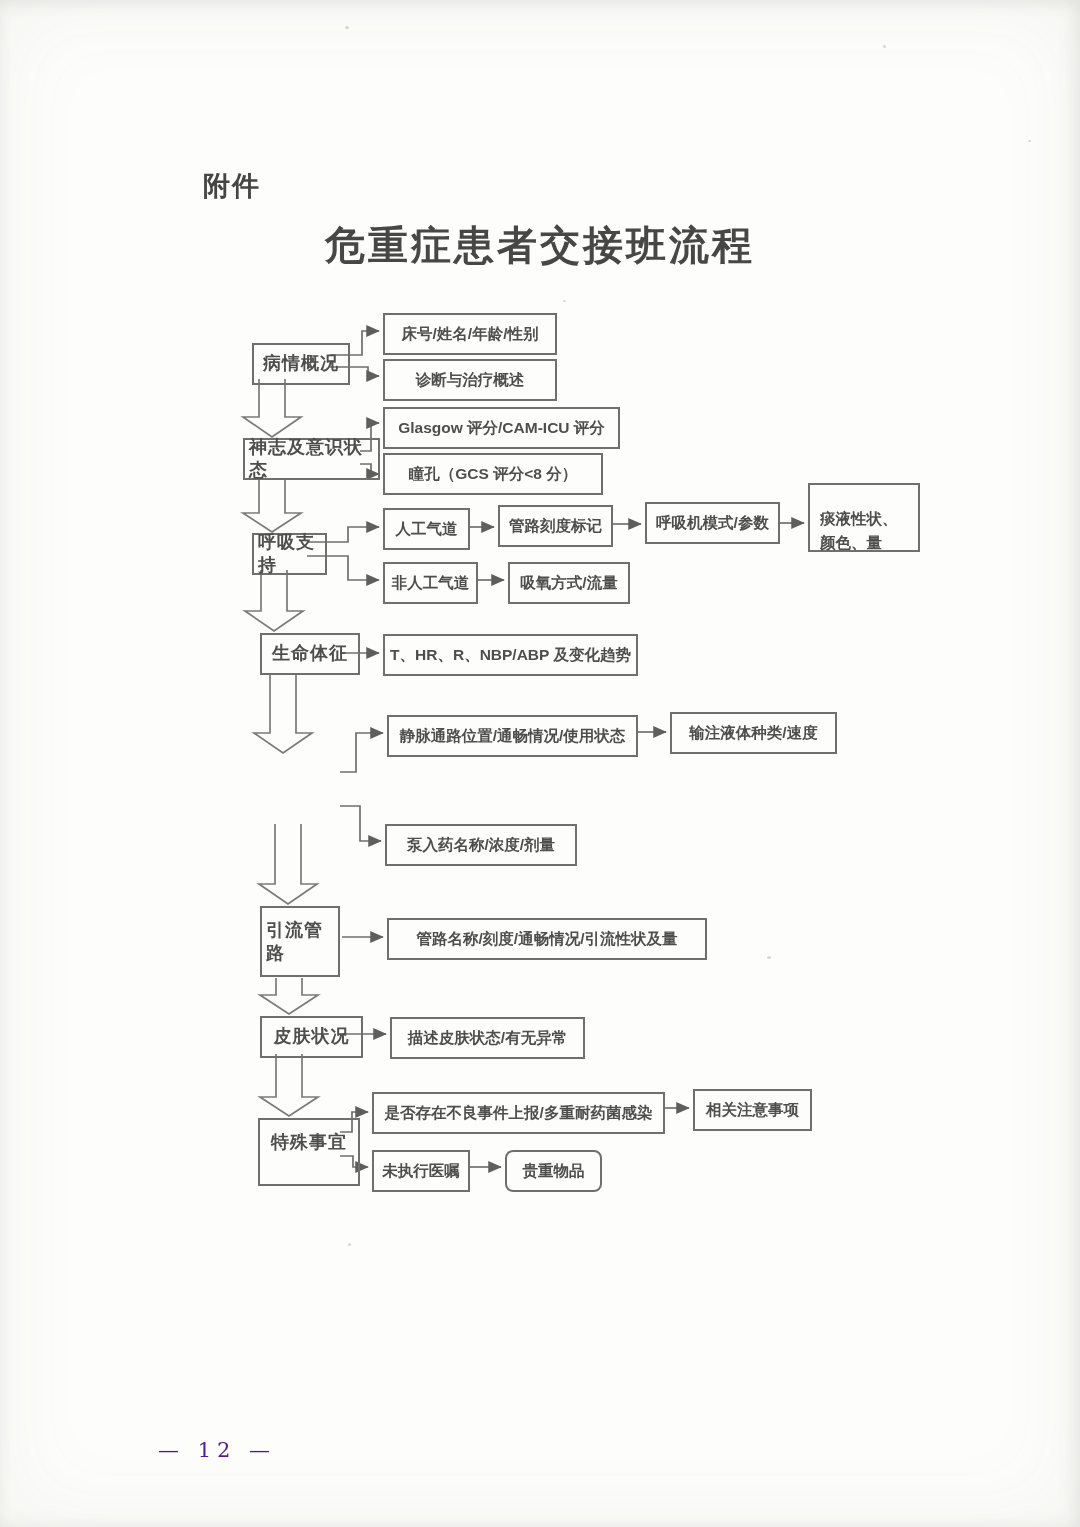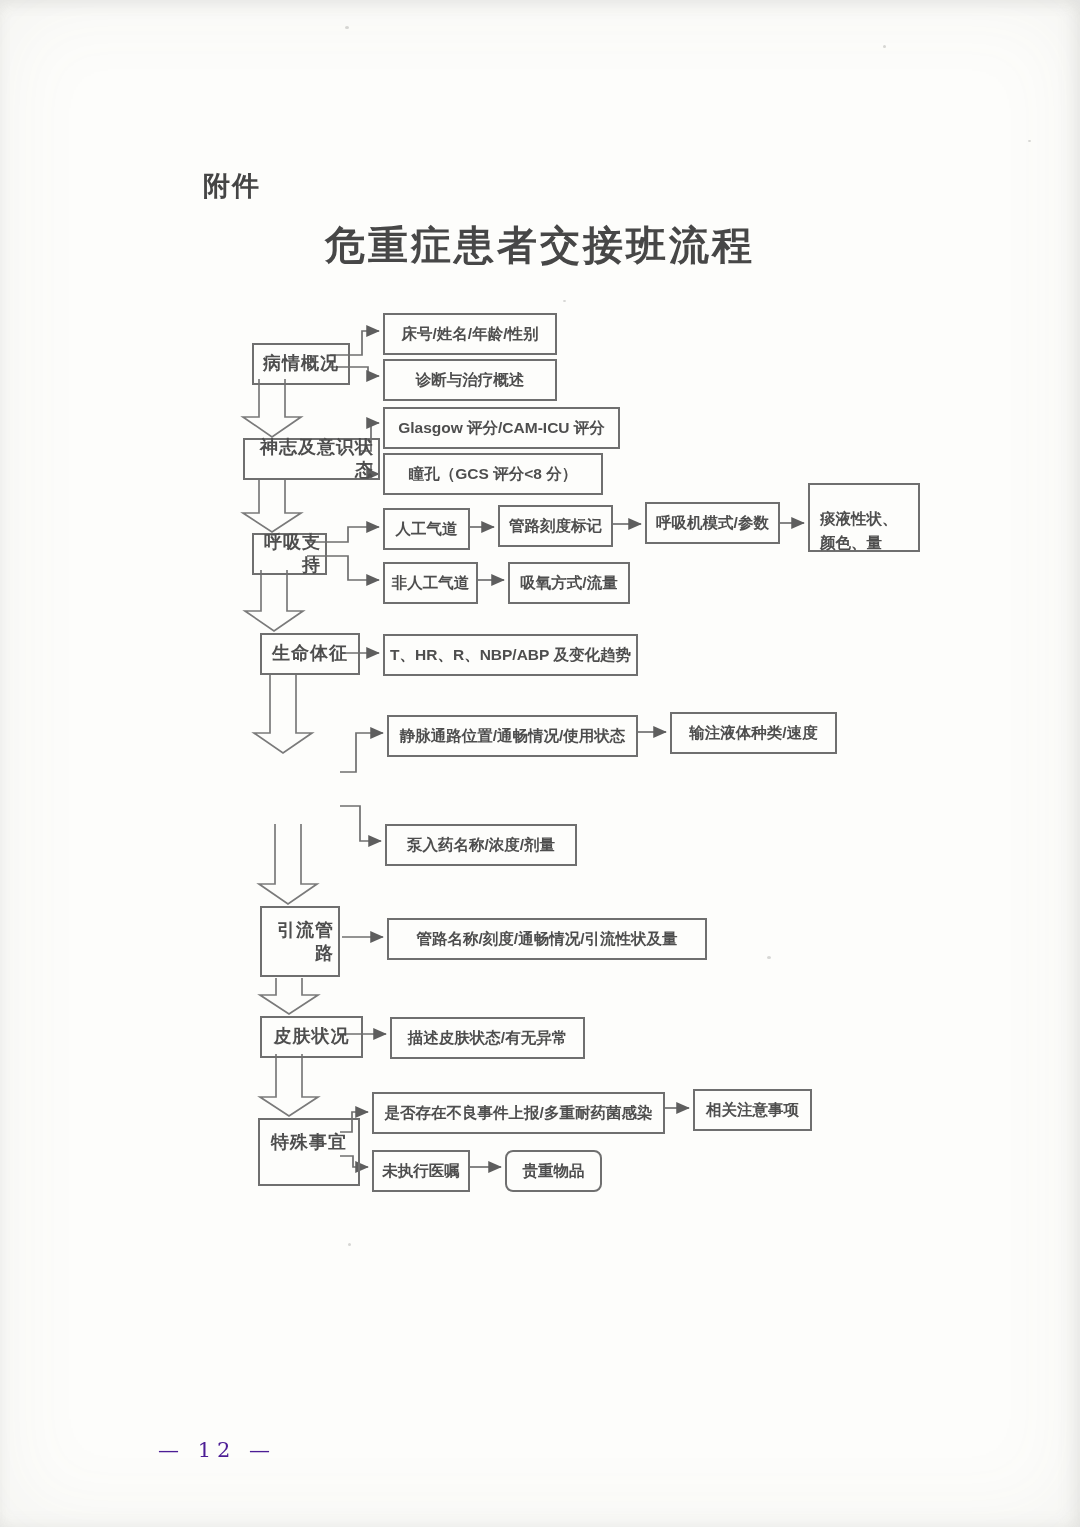--- a/index.html
+++ b/index.html
@@ -25,21 +25,21 @@
     margin:0;
   }
   svg.flow-lines{position:absolute;left:0;top:0;pointer-events:none;}
   .conn{fill:none;stroke:#6f6f6f;stroke-width:1.7;}
   .block-arrow{fill:none;stroke:#7a7a7a;stroke-width:1.7;stroke-linejoin:miter;}
   .node{
     position:absolute;box-sizing:border-box;
     border:2px solid #6f6f6f;
     background:rgba(253,253,251,0.0);
     display:flex;align-items:center;justify-content:center;
-    text-align:right;line-height:1.3;
+    text-align:left;line-height:1.3;
     padding:19px 4px;color:#4e4e4e;
   }
   .node.main{font-size:18px;font-weight:600;letter-spacing:1px;margin-left:20px;}
   .node.detail{font-size:15.5px;font-weight:600;}
   .node.tall{align-items:flex-start;padding-top:11px;}
   .node.wrap2{align-items:flex-start;padding:22px 8px 2px 10px;text-align:left;line-height:1.55;}
   .page-number{
     position:absolute;left:158px;top:1438px;
     font-family:"DejaVu Serif","Liberation Serif",serif;
     font-size:21px;color:#4c1d95;letter-spacing:6px;

